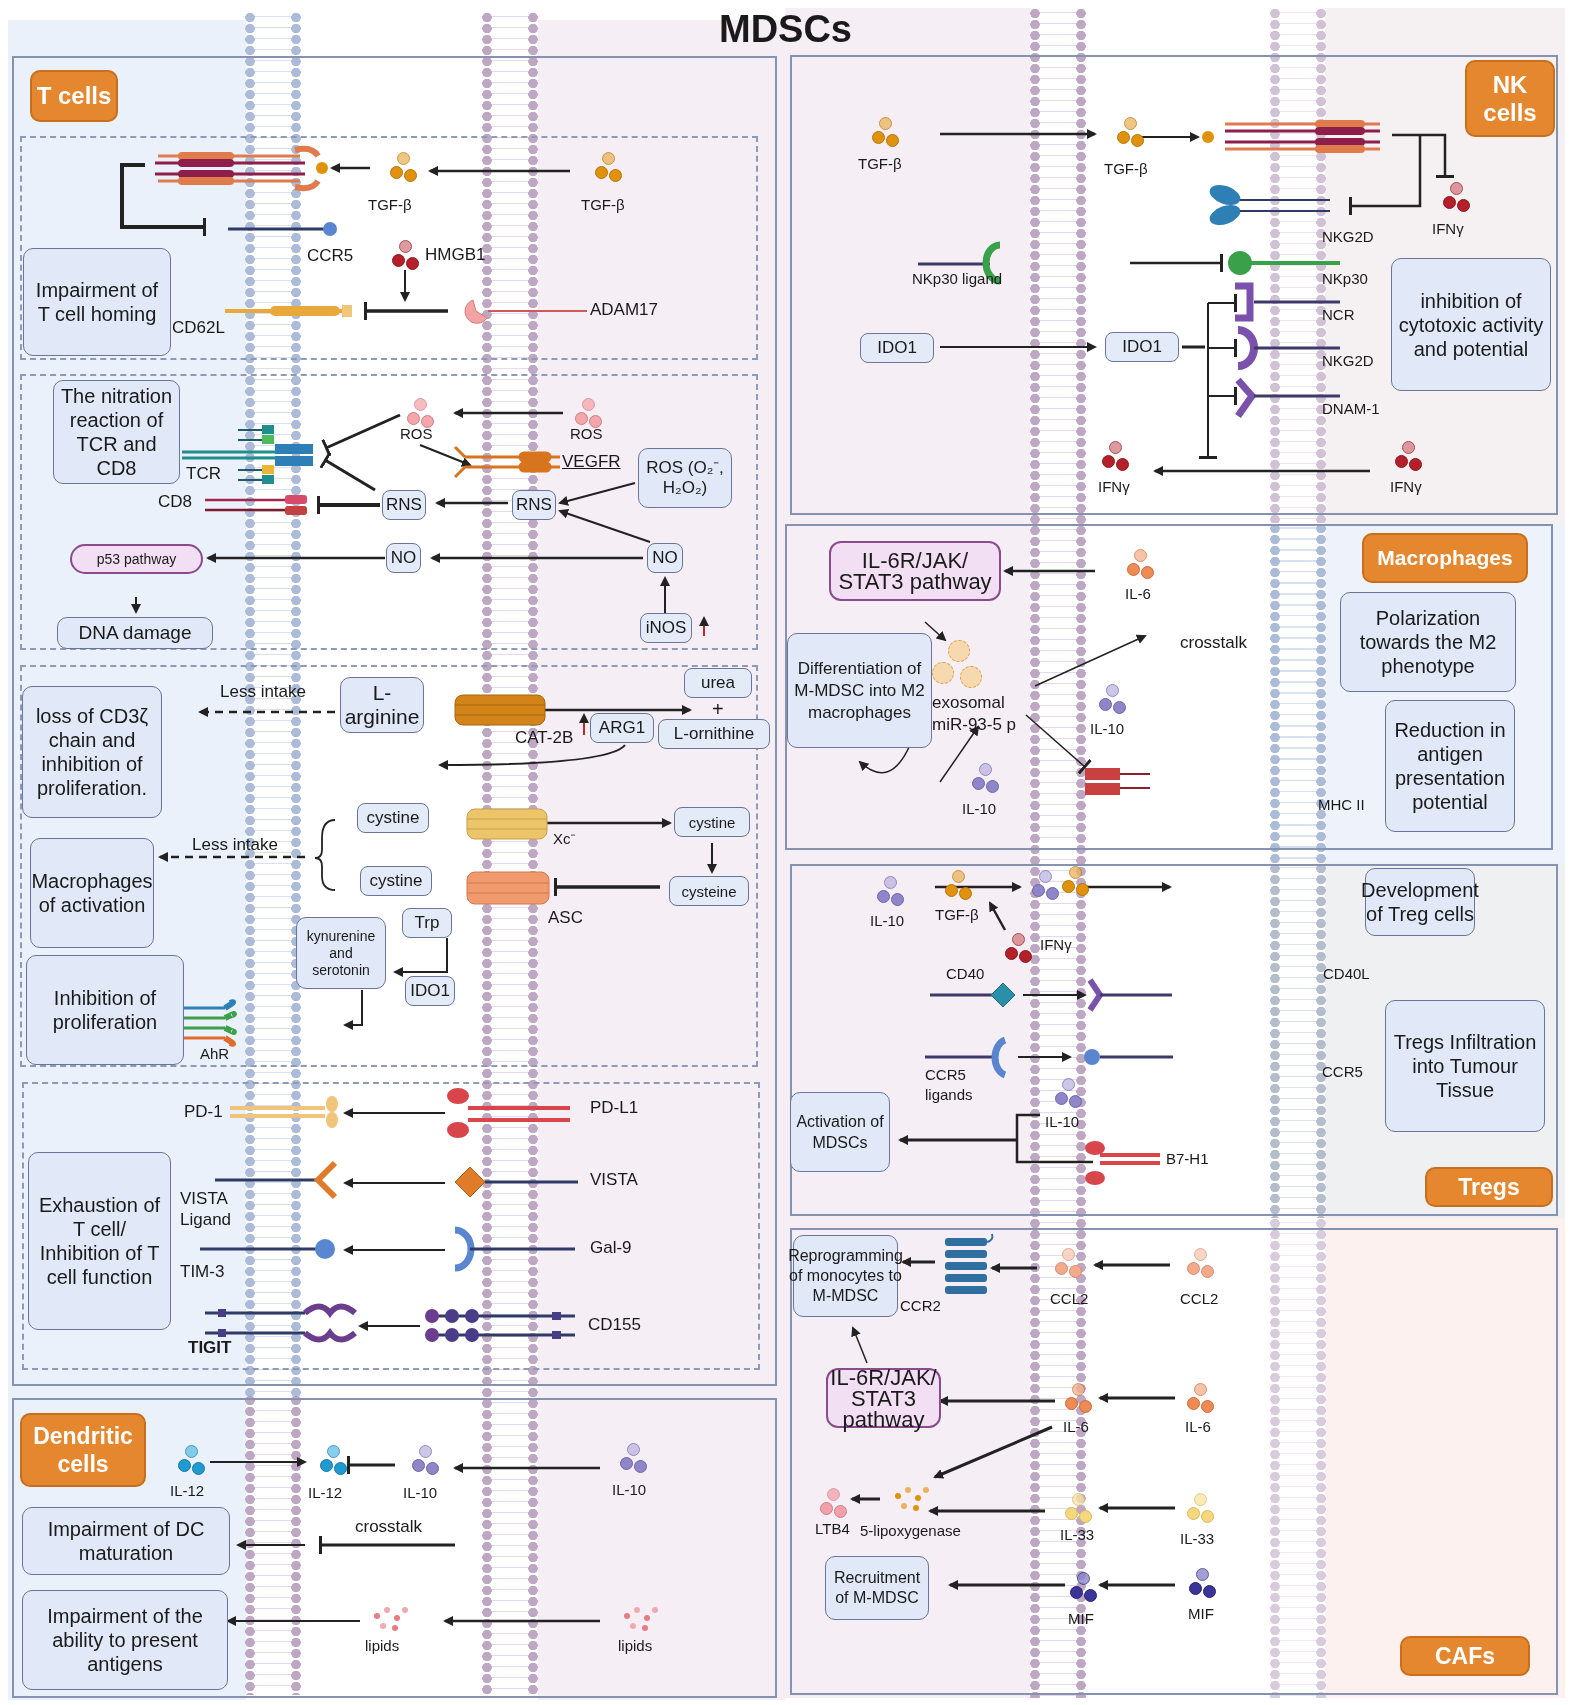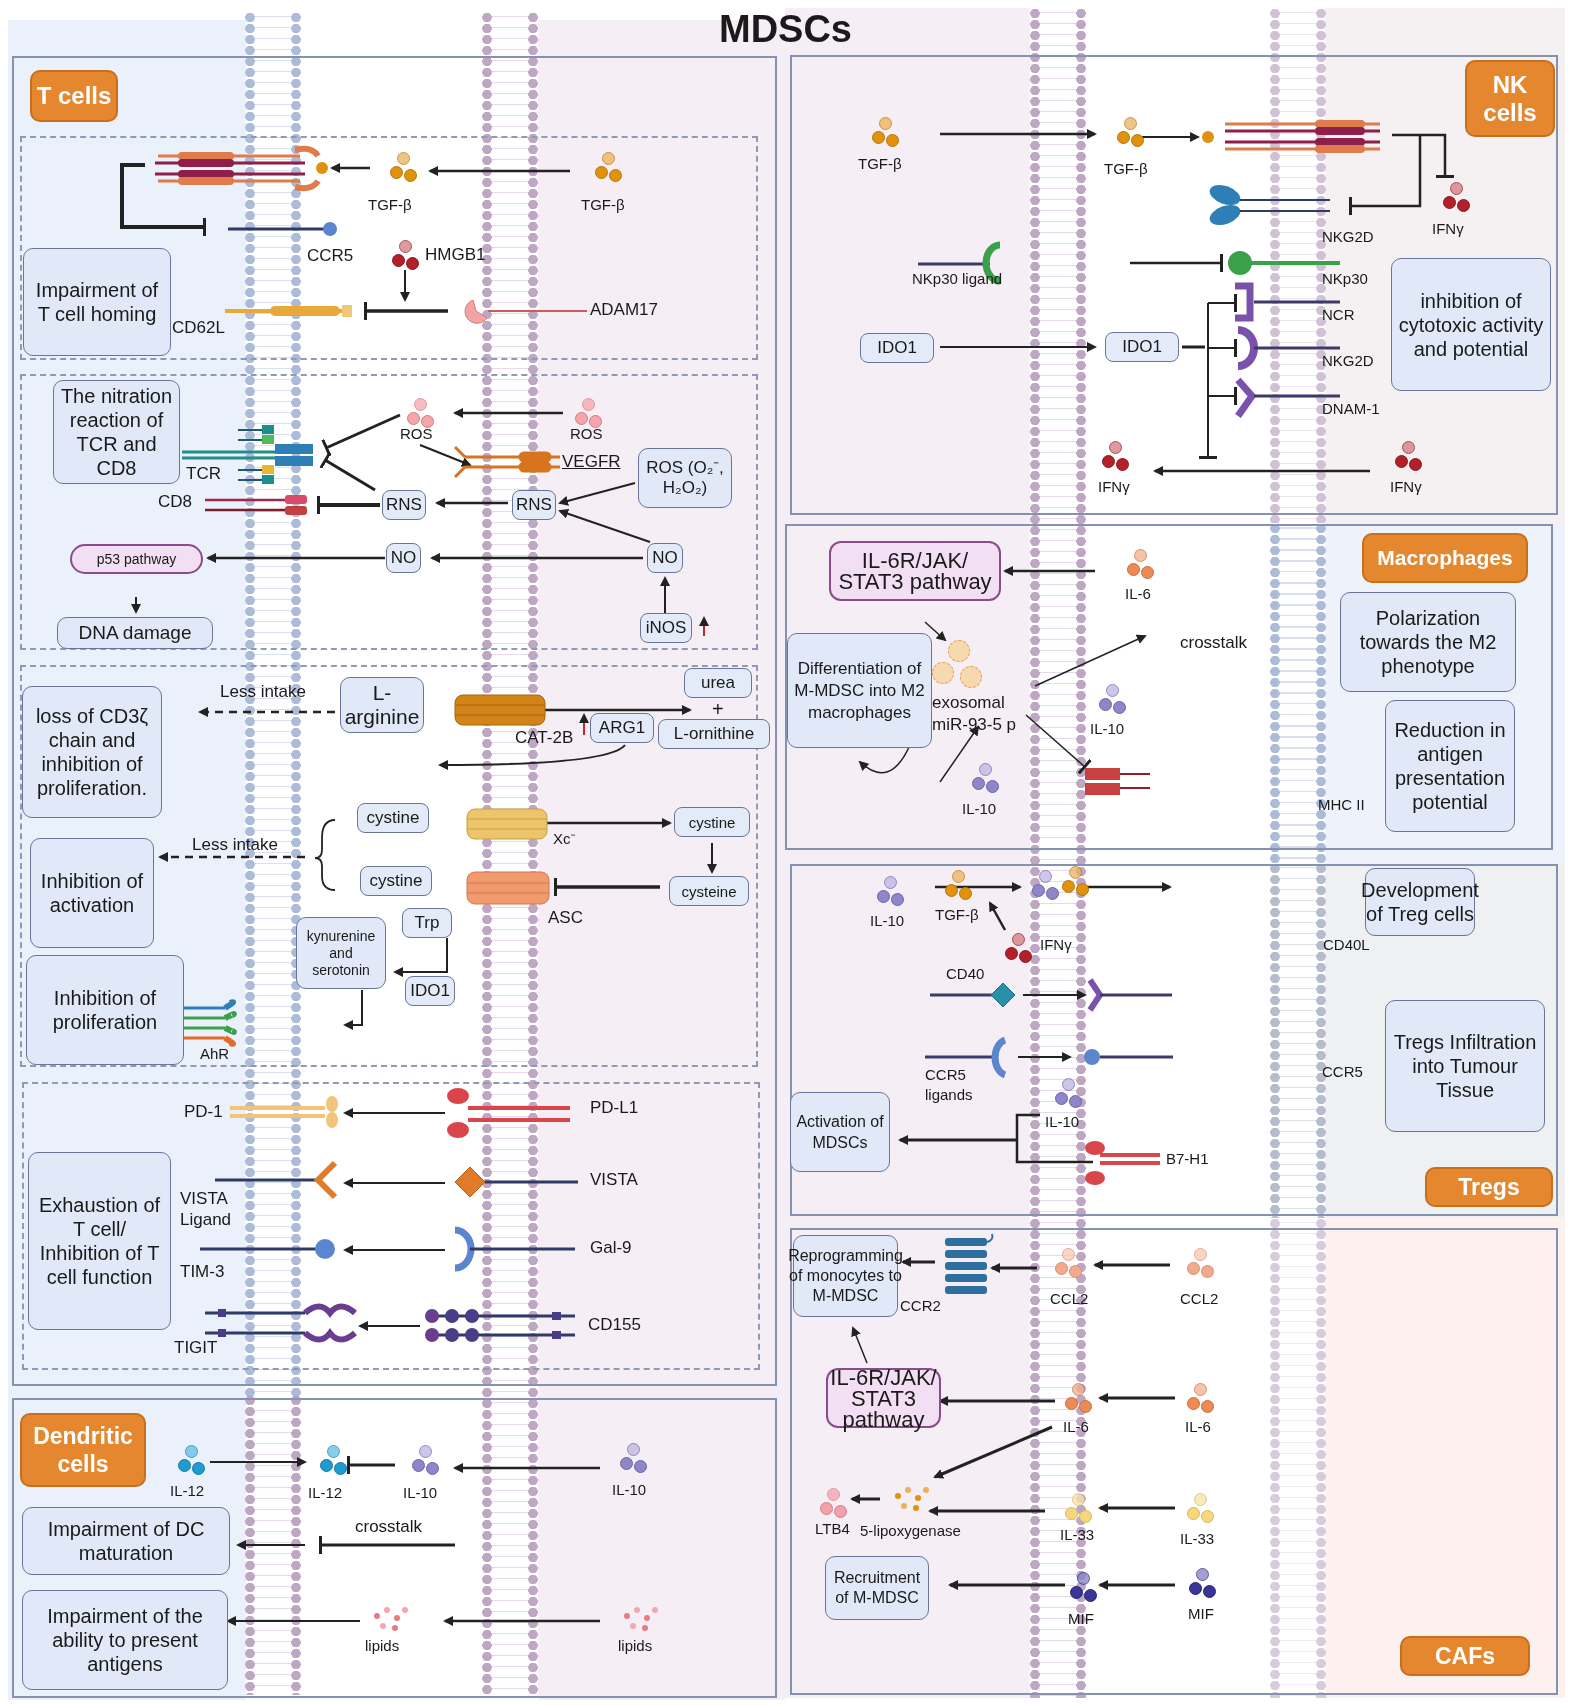--- a/index.html
+++ b/index.html
@@ -432,21 +432,21 @@
 <div class="pill" style="left:382px;top:490px;width:44px;height:30px;">RNS</div>
 <div class="pill" style="left:512px;top:490px;width:44px;height:30px;">RNS</div>
 <div class="box" style="left:638px;top:448px;width:94px;height:60px;font-size:17px;line-height:20px;">ROS (O₂⁻, H₂O₂)</div>
 <div class="pill" style="left:386px;top:543px;width:35px;height:30px;">NO</div>
 <div class="pill" style="left:647px;top:543px;width:36px;height:30px;">NO</div>
 <div class="pill" style="left:640px;top:613px;width:52px;height:30px;">iNOS</div>
 <div class="pbox" style="left:70px;top:544px;width:133px;height:30px;font-size:14px;border-radius:15px;">p53 pathway</div>
 <div class="box" style="left:57px;top:617px;width:156px;height:32px;font-size:19px;">DNA damage</div>
 
 <div class="box" style="left:22px;top:686px;width:140px;height:132px;">loss of CD3ζ chain and inhibition of proliferation.</div>
-<div class="box" style="left:30px;top:838px;width:124px;height:110px;">Inhibition of activation</div>
+<div class="box" style="left:30px;top:838px;width:124px;height:110px;">Macrophages of activation</div>
 <div class="box" style="left:26px;top:955px;width:158px;height:110px;">Inhibition of proliferation</div>
 <div class="lbl" style="left:220px;top:682px;">Less intake</div>
 <div class="lbl" style="left:192px;top:835px;">Less intake</div>
 <div class="box" style="left:340px;top:677px;width:84px;height:56px;font-size:21px;">L-arginine</div>
 <div class="pill" style="left:684px;top:668px;width:68px;height:30px;">urea</div>
 <div class="lbl" style="left:712px;top:698px;font-size:20px;">+</div>
 <div class="pill" style="left:658px;top:719px;width:112px;height:30px;">L-ornithine</div>
 <div class="lbl" style="left:515px;top:728px;">CAT-2B</div>
 <div class="pill" style="left:590px;top:713px;width:64px;height:30px;">ARG1</div>
 <div class="pill" style="left:357px;top:803px;width:72px;height:30px;">cystine</div>
@@ -460,21 +460,21 @@
 <div class="pill" style="left:405px;top:976px;width:50px;height:30px;">IDO1</div>
 <div class="lbl sm" style="left:200px;top:1045px;">AhR</div>
 
 <div class="box" style="left:28px;top:1152px;width:143px;height:178px;">Exhaustion of T cell/ Inhibition of T cell function</div>
 <div class="lbl" style="left:184px;top:1102px;">PD-1</div>
 <div class="lbl" style="left:590px;top:1098px;">PD-L1</div>
 <div class="lbl" style="left:180px;top:1188px;white-space:normal;width:70px;line-height:21px;">VISTA Ligand</div>
 <div class="lbl" style="left:590px;top:1170px;">VISTA</div>
 <div class="lbl" style="left:180px;top:1262px;">TIM-3</div>
 <div class="lbl" style="left:590px;top:1238px;">Gal-9</div>
-<div class="lbl" style="left:174px;top:1338px;">TIGIT</div>
+<div class="lbl" style="left:188px;top:1338px;font-weight:bold;">TIGIT</div>
 <div class="lbl" style="left:588px;top:1315px;">CD155</div>
 
 <div class="dots c-il12" style="left:176px;top:1445px;">
     <i></i>
     <i></i>
     <i></i>
   </div>
 <div class="dots c-il12" style="left:318px;top:1445px;">
     <i></i>
     <i></i>
@@ -610,21 +610,21 @@
     <i></i>
   </div>
 <div class="dots c-ifn" style="left:1003px;top:933px;">
     <i></i>
     <i></i>
     <i></i>
   </div>
 <div class="lbl sm" style="left:1040px;top:936px;">IFNγ</div>
 <div class="box" style="left:1365px;top:868px;width:110px;height:68px;">Development of Treg cells</div>
 <div class="lbl sm" style="left:946px;top:965px;">CD40</div>
-<div class="lbl sm" style="left:1323px;top:936px;">CD40L</div>
+<div class="lbl sm" style="left:1323px;top:965px;">CD40L</div>
 <div class="lbl sm" style="left:925px;top:1065px;white-space:normal;width:70px;line-height:20px;">CCR5 ligands</div>
 <div class="lbl sm" style="left:1322px;top:1063px;">CCR5</div>
 <div class="box" style="left:1385px;top:1000px;width:160px;height:132px;">Tregs Infiltration into Tumour Tissue</div>
 <div class="dots c-il10" style="left:1053px;top:1078px;">
     <i></i>
     <i></i>
     <i></i>
   </div>
 <div class="lbl sm" style="left:1045px;top:1113px;">IL-10</div>
 <div class="box" style="left:790px;top:1092px;width:100px;height:80px;font-size:16px;line-height:21px;">Activation of MDSCs</div>

